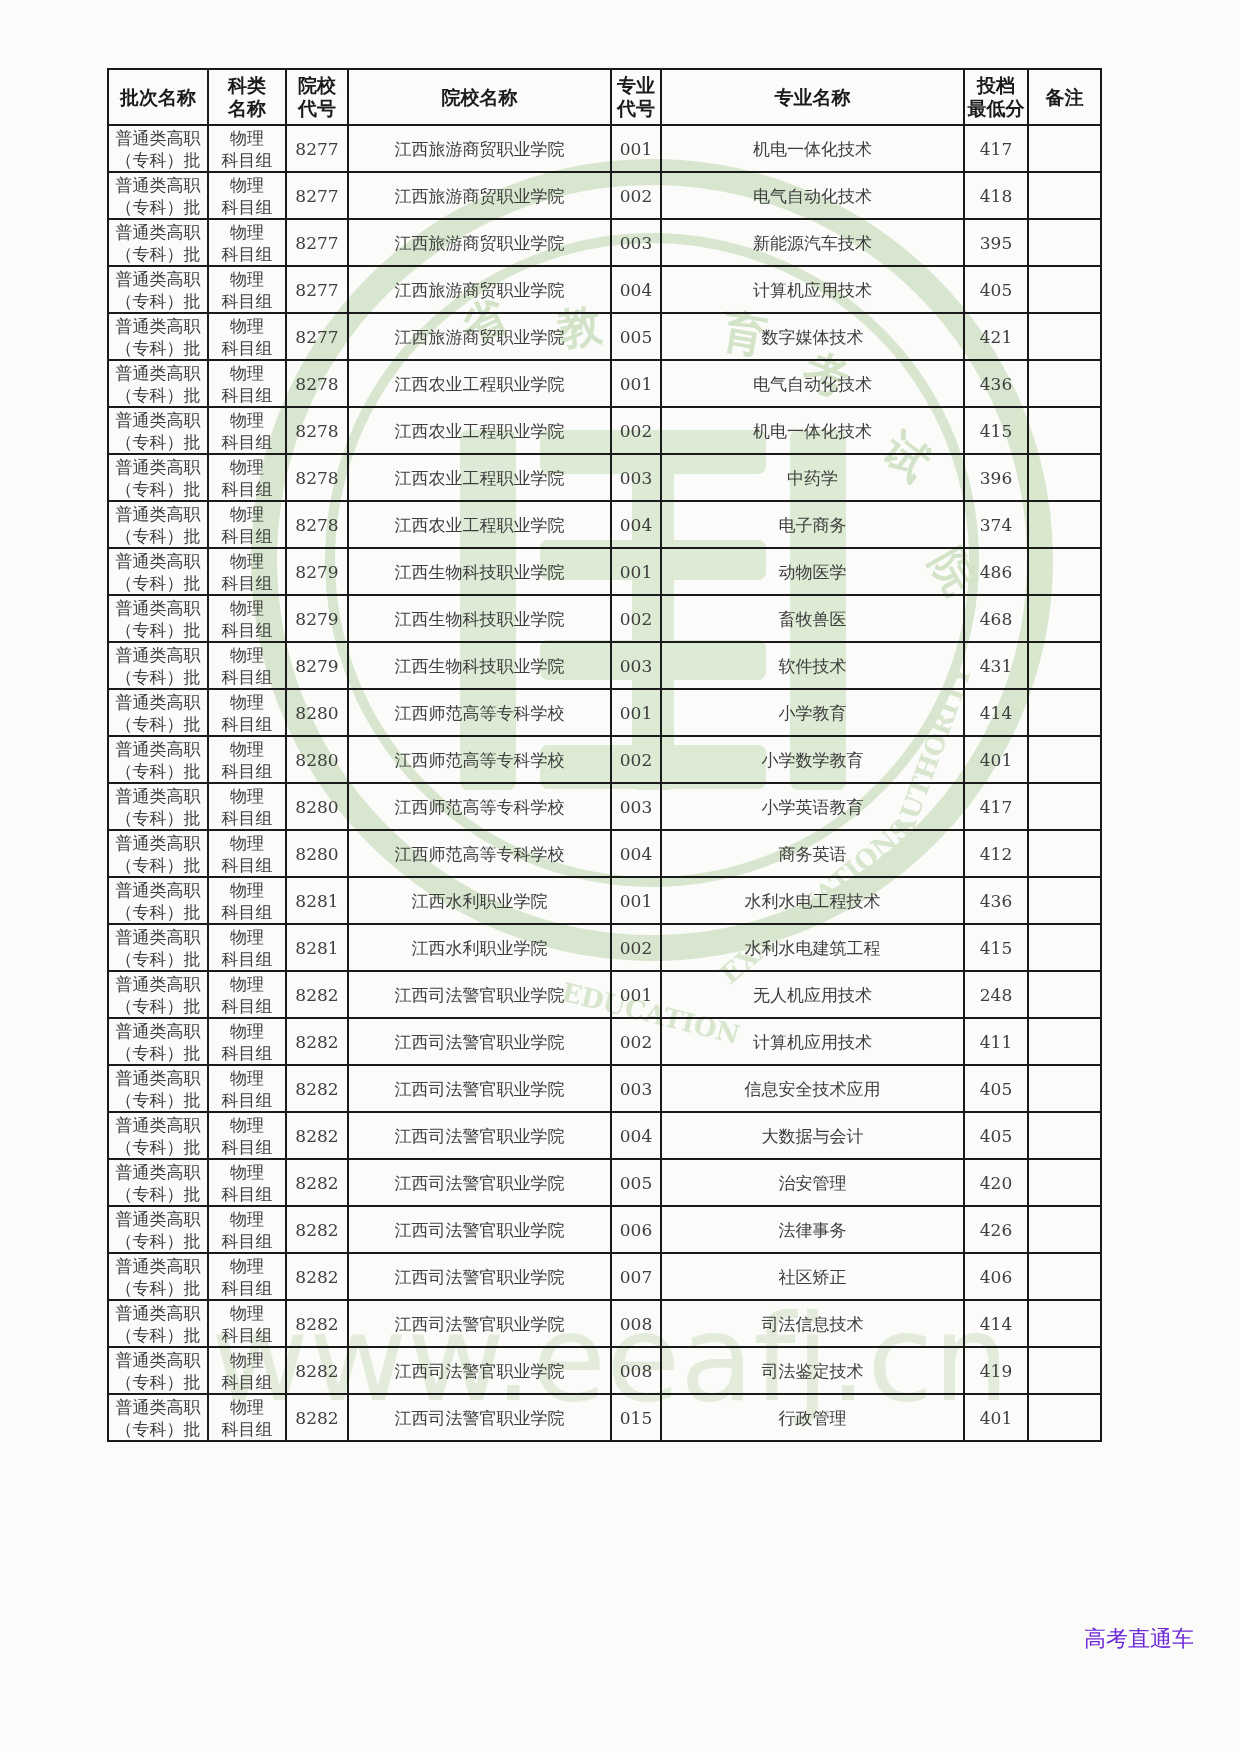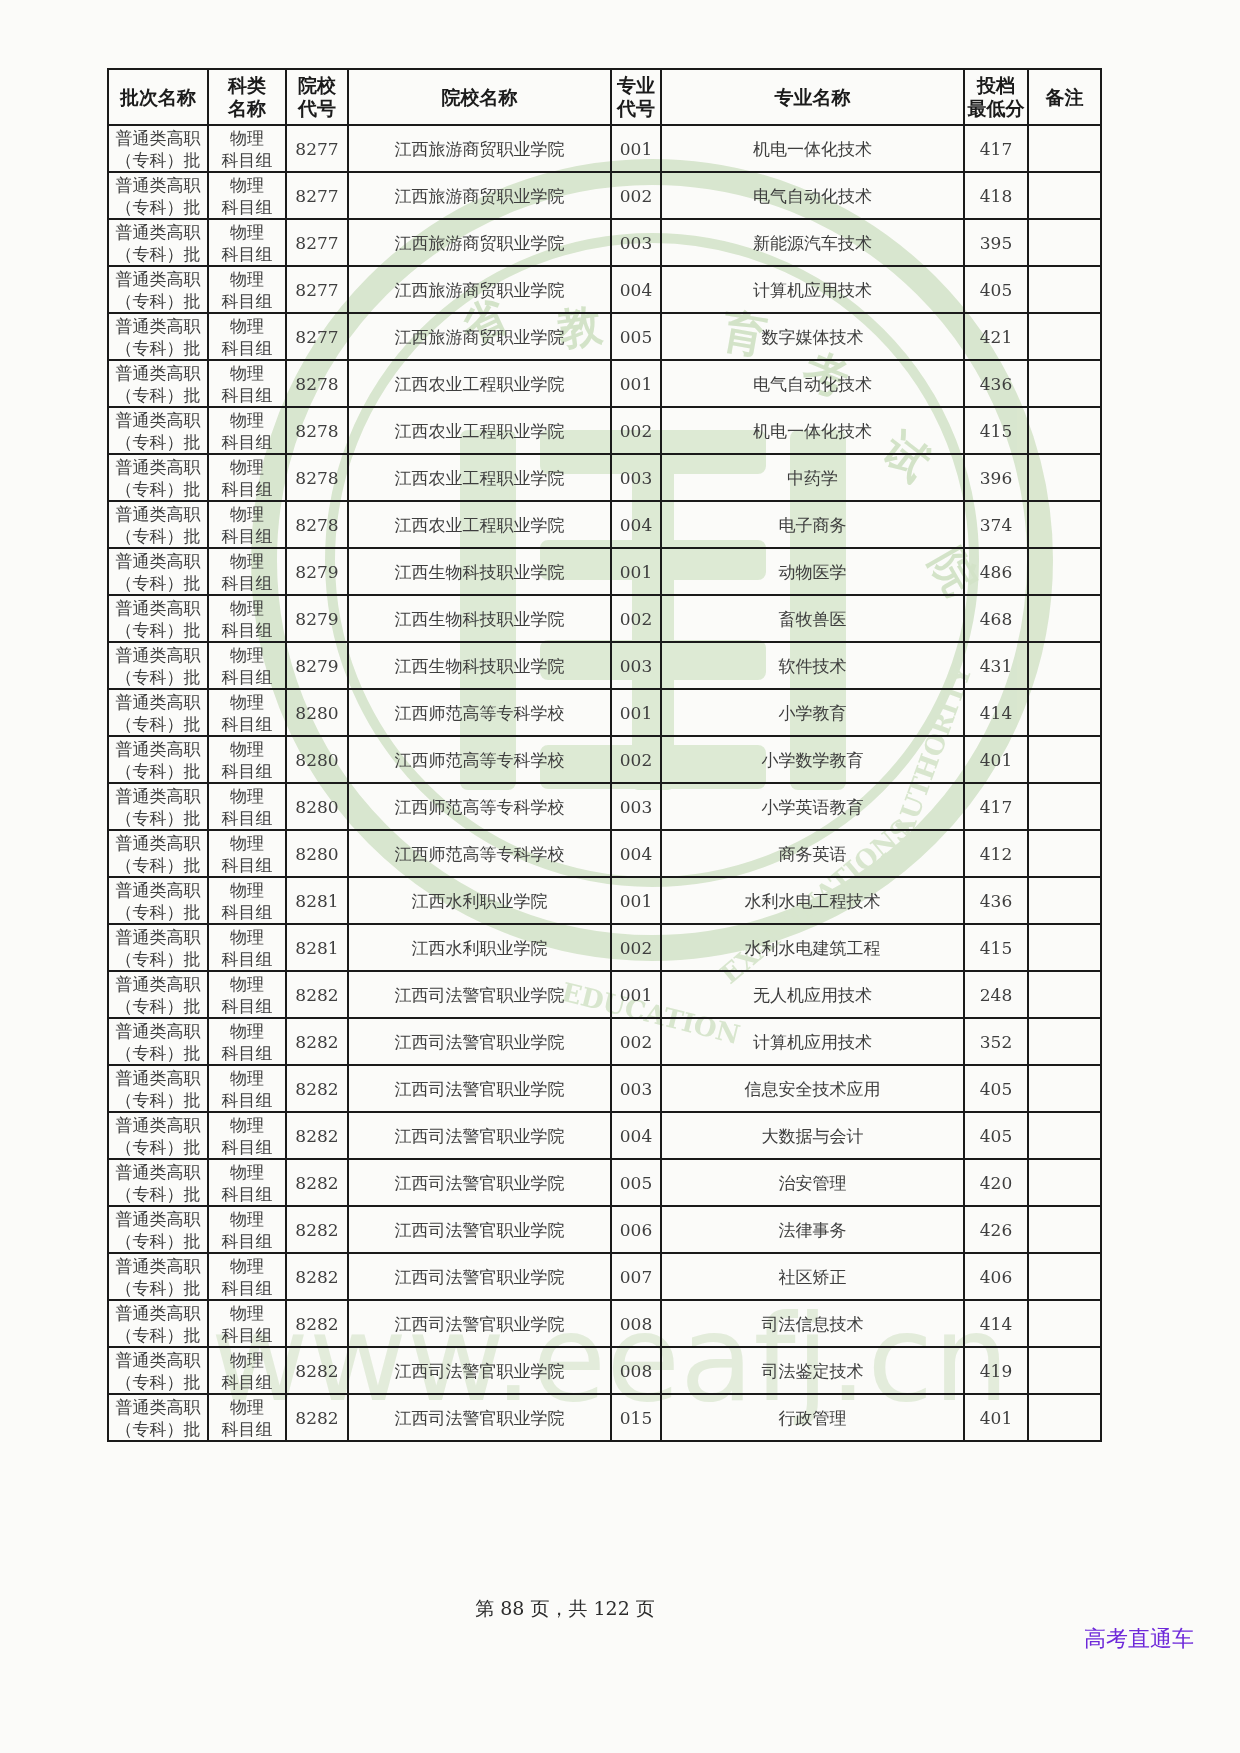--- a/index.html
+++ b/index.html
@@ -412,21 +412,21 @@
               <span>（专科）批</span>
             </td>
             <td class="subject">
               <span>物理</span>
               <span>科目组</span>
             </td>
             <td>8282</td>
             <td class="left">江西司法警官职业学院</td>
             <td>002</td>
             <td class="left">计算机应用技术</td>
-            <td>352</td>
+            <td>411</td>
             <td></td>
           </tr>
           <tr>
             <td class="batch">
               <span>普通类高职</span>
               <span>（专科）批</span>
             </td>
             <td class="subject">
               <span>物理</span>
               <span>科目组</span>
@@ -547,17 +547,14 @@
             <td class="left">江西司法警官职业学院</td>
             <td>015</td>
             <td class="left">行政管理</td>
             <td>401</td>
             <td></td>
           </tr>
         </tbody>
     </table>
   </div>
 
-  <div class="footer">
-    <span>第 88 页，共 122 页</span>
-  </div>
   <div class="brand">高考直通车</div>
 </div>
 
 </body></html>

